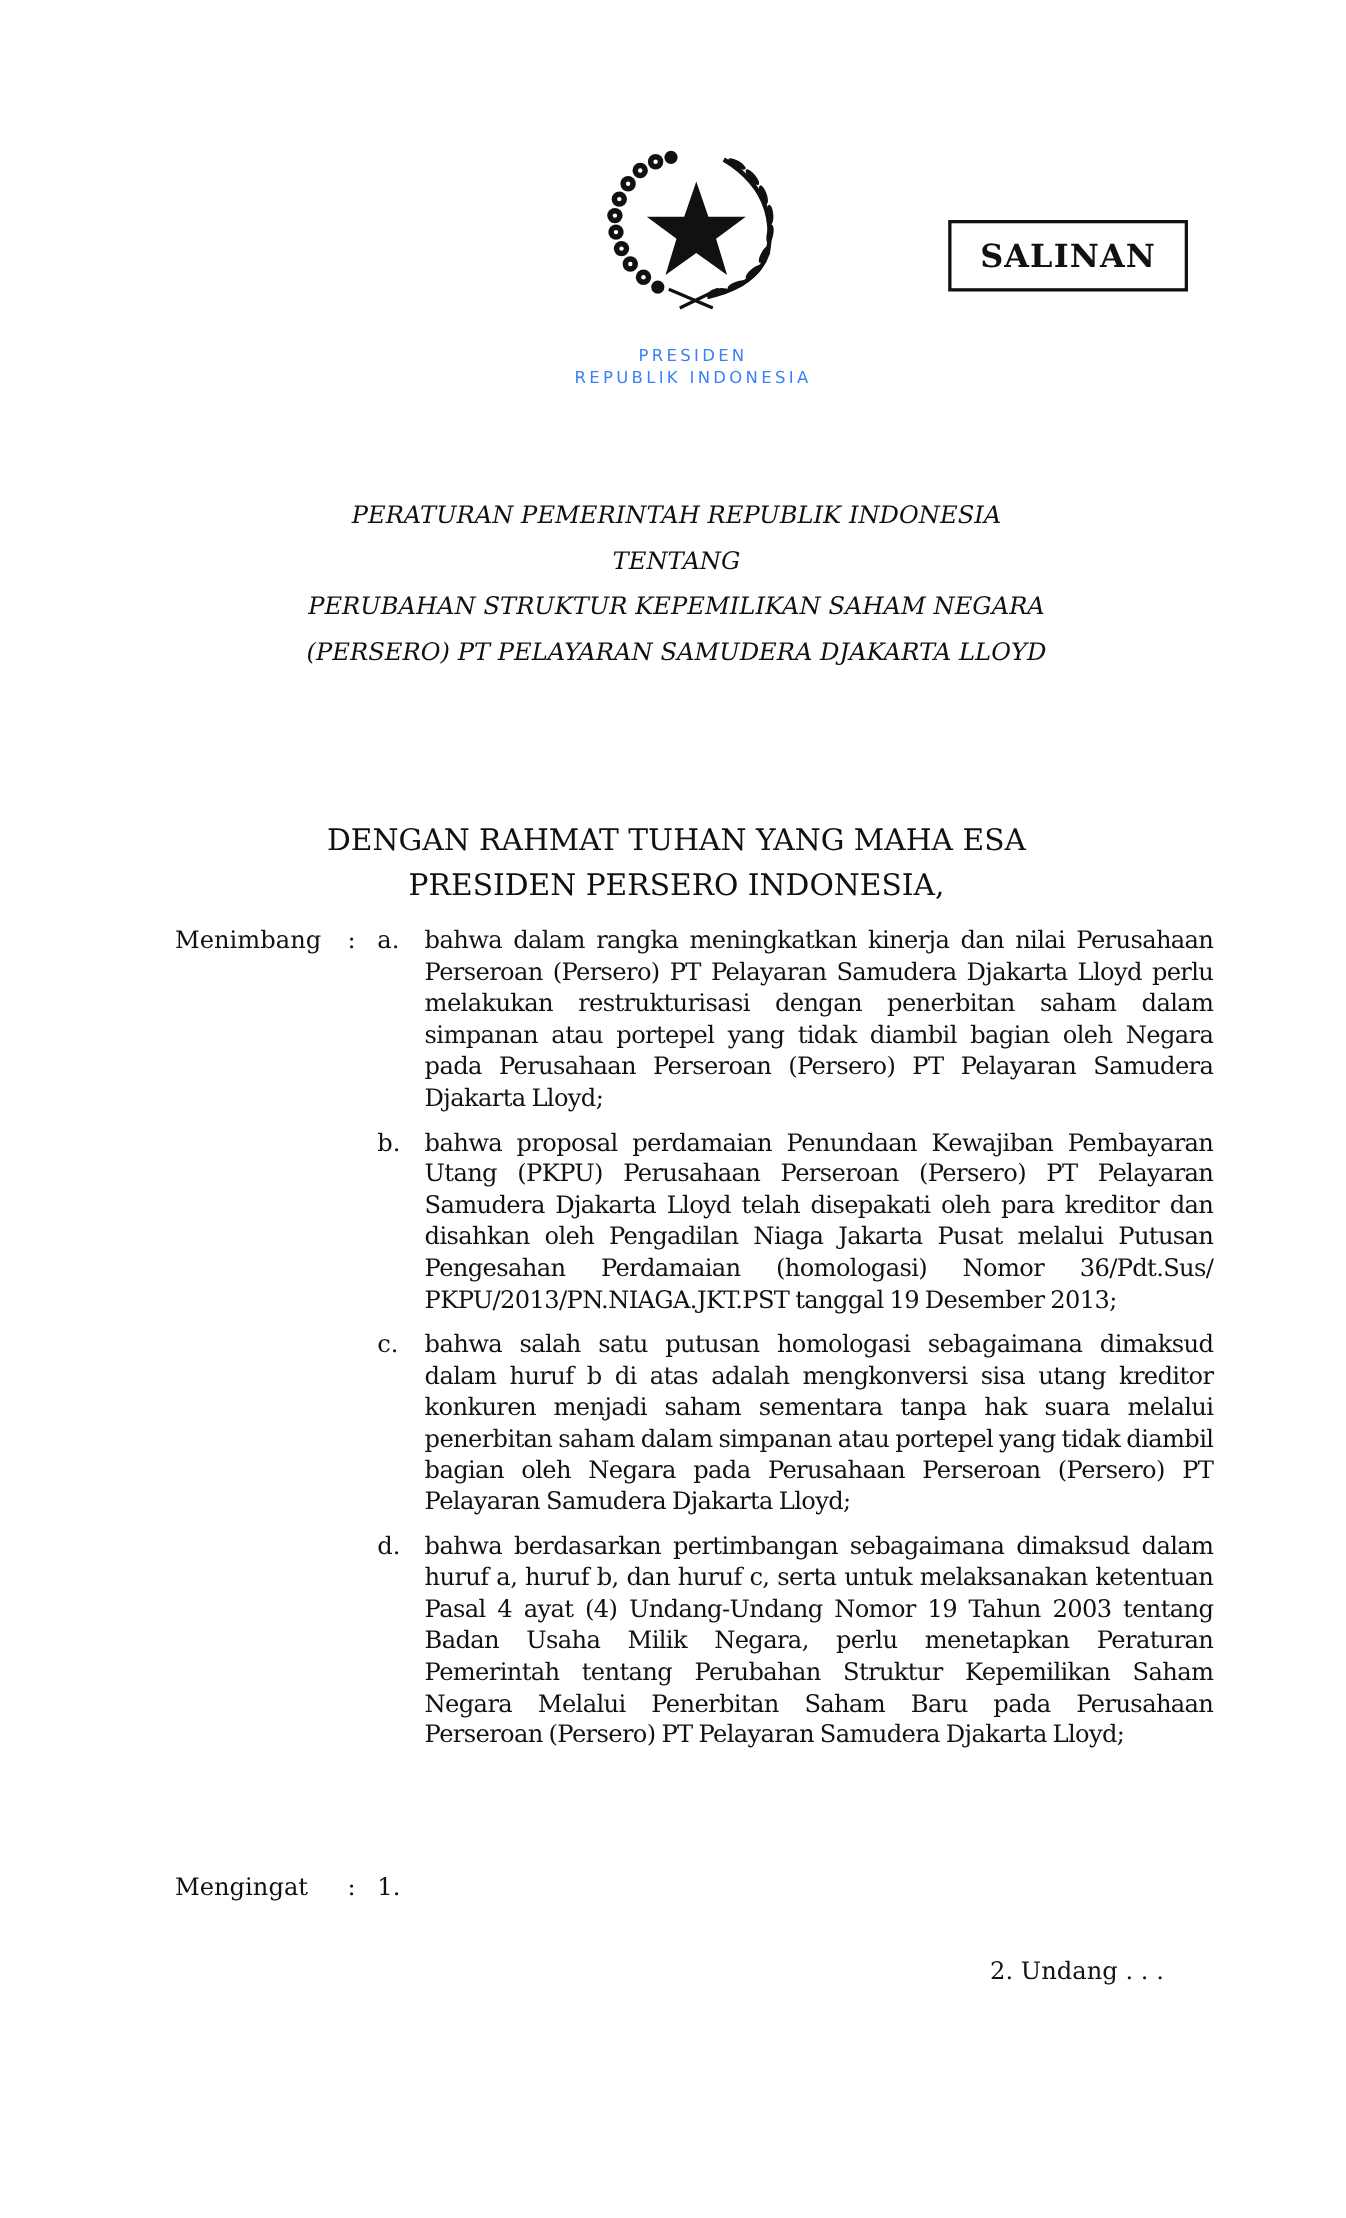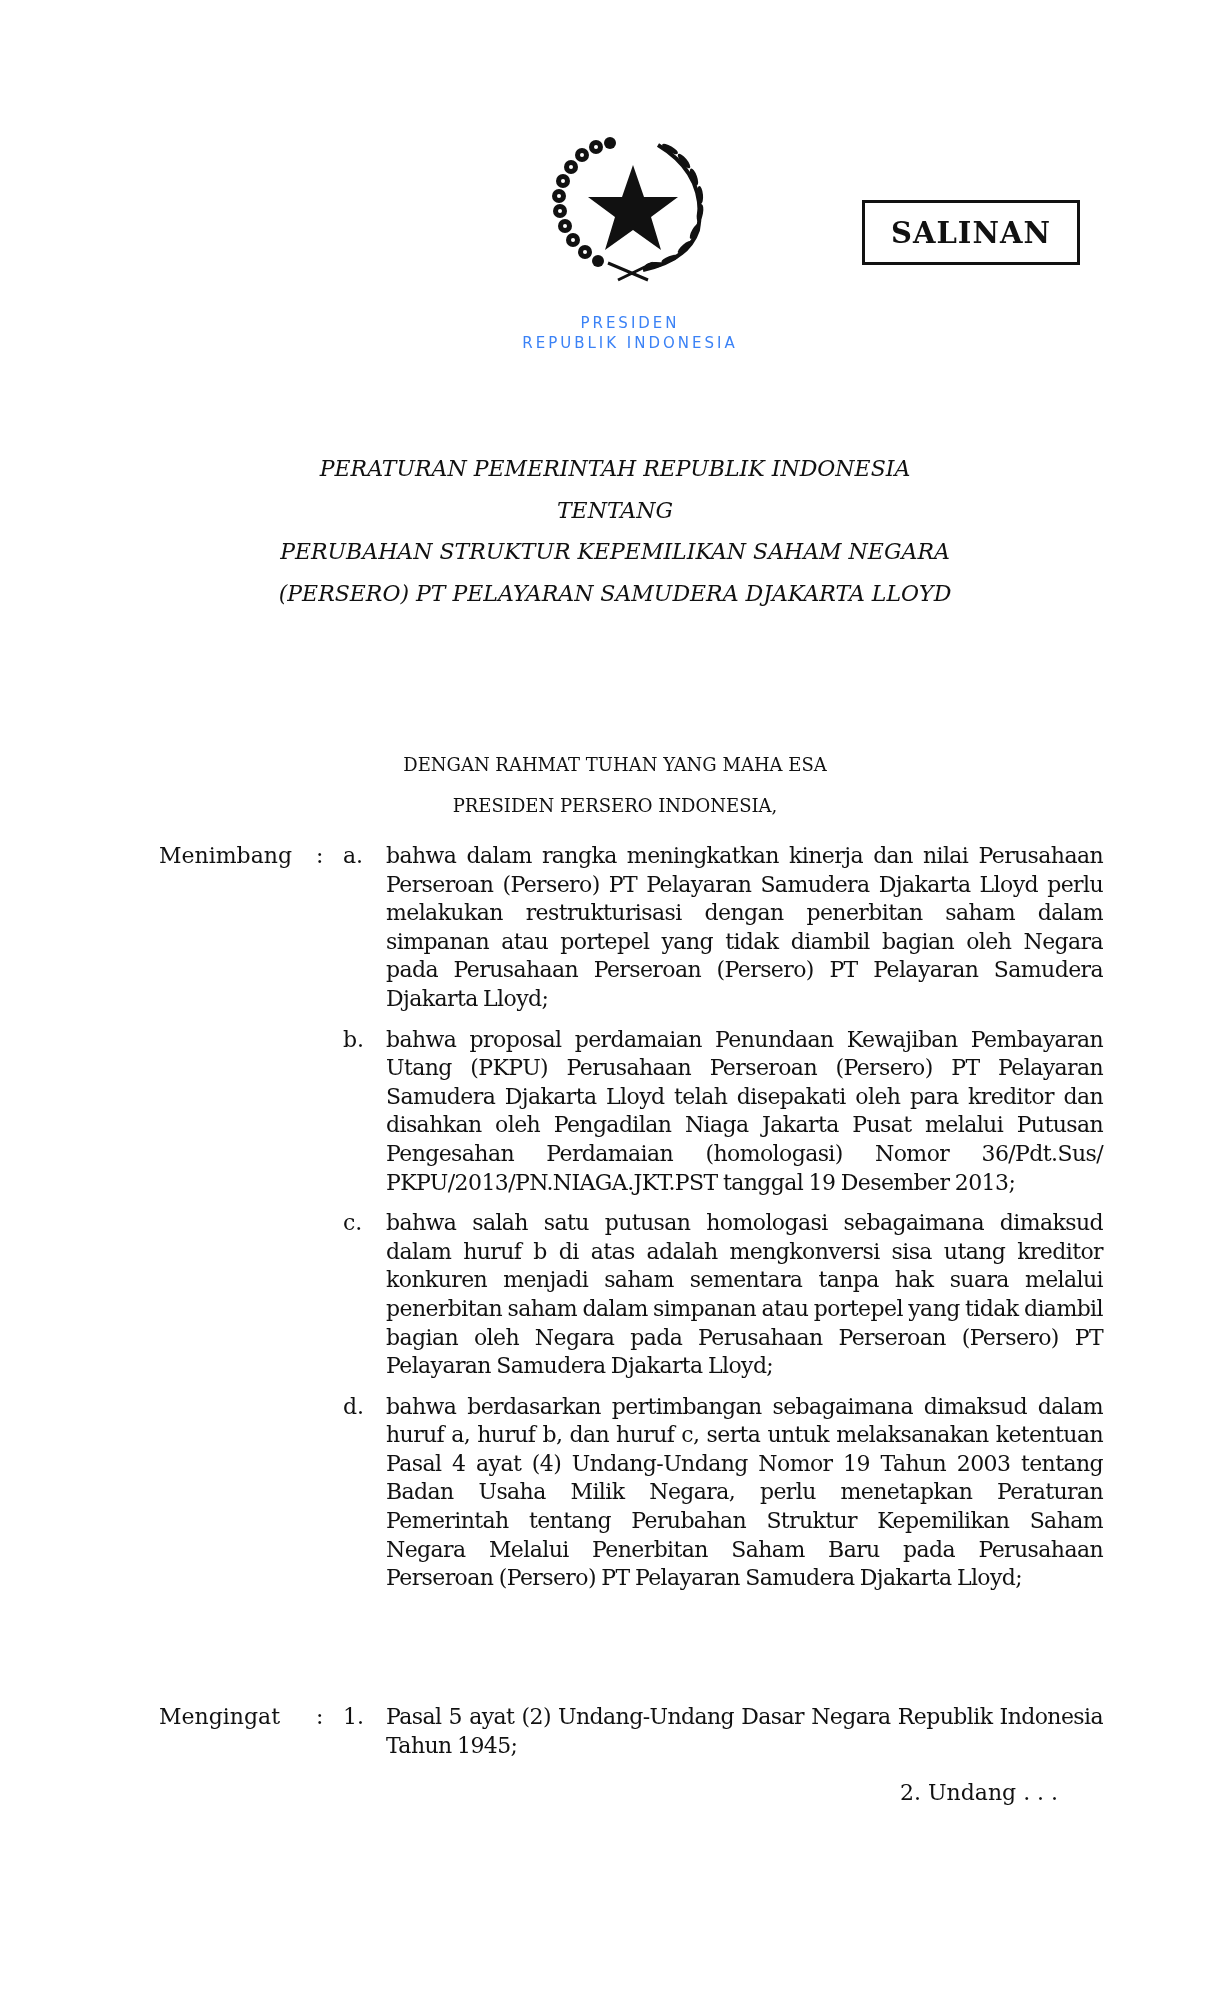--- a/index.html
+++ b/index.html
@@ -13,21 +13,21 @@
 
   .salinan { position: absolute; left: 862px; top: 184px; width: 218px; height: 65px;
              border: 3px solid #111; box-sizing: border-box; display: flex; align-items: center; justify-content: center;
              font-family: "DejaVu Serif", serif; font-weight: bold; font-size: 29px; letter-spacing: 1px; margin-top: 16px; }
 
   .title-block { position: absolute; left: 140px; top: 448px; width: 950px; text-align: center;
                  font-size: 22px; line-height: 41.5px; }
   .title-block div { white-space: nowrap; font-style: italic; }
 
   .greeting { position: absolute; left: 140px; top: 744px; width: 950px; text-align: center;
-              font-size: 18px; line-height: 41px; }
+              font-size: 27px; line-height: 41px; }
 
   .section { position: absolute; left: 159px; width: 944px; font-size: 22px; line-height: 28.6px; }
   .row { display: flex; }
   .label { width: 157px; flex: none; white-space: nowrap; }
   .colon { width: 27px; flex: none; }
   .marker { width: 43px; flex: none; text-align: left; }
   .body { flex: 1; text-align: justify; text-align-last: left; letter-spacing: -0.6px; word-spacing: -1px; }
   .item { margin-bottom: 12px; }
   .continuation { position: absolute; left: 900px; top: 1780px; font-size: 22px; }
 </style>
@@ -124,18 +124,17 @@
       <span class="marker">d.</span>
       <span class="body">bahwa berdasarkan pertimbangan sebagaimana dimaksud dalam huruf a, huruf b, dan huruf c, serta untuk melaksanakan ketentuan Pasal 4 ayat (4) Undang-Undang Nomor 19 Tahun 2003 tentang Badan Usaha Milik Negara, perlu menetapkan Peraturan Pemerintah tentang Perubahan Struktur Kepemilikan Saham Negara Melalui Penerbitan Saham Baru pada Perusahaan Perseroan (Persero) PT Pelayaran Samudera Djakarta Lloyd;</span>
     </div>
   </div>
 
   <div class="section" style="top:1703px;">
     <div class="row item">
       <span class="label">Mengingat</span>
       <span class="colon">:</span>
       <span class="marker">1.</span>
-      <span class="body">Pasal 5 ayat (2) Undang-Undang Dasar Negara Republik Indonesia Tahun 1945;</span>
     </div>
   </div>
 
   <div class="continuation">2. Undang . . .</div>
 </div>
 
 </body></html>

